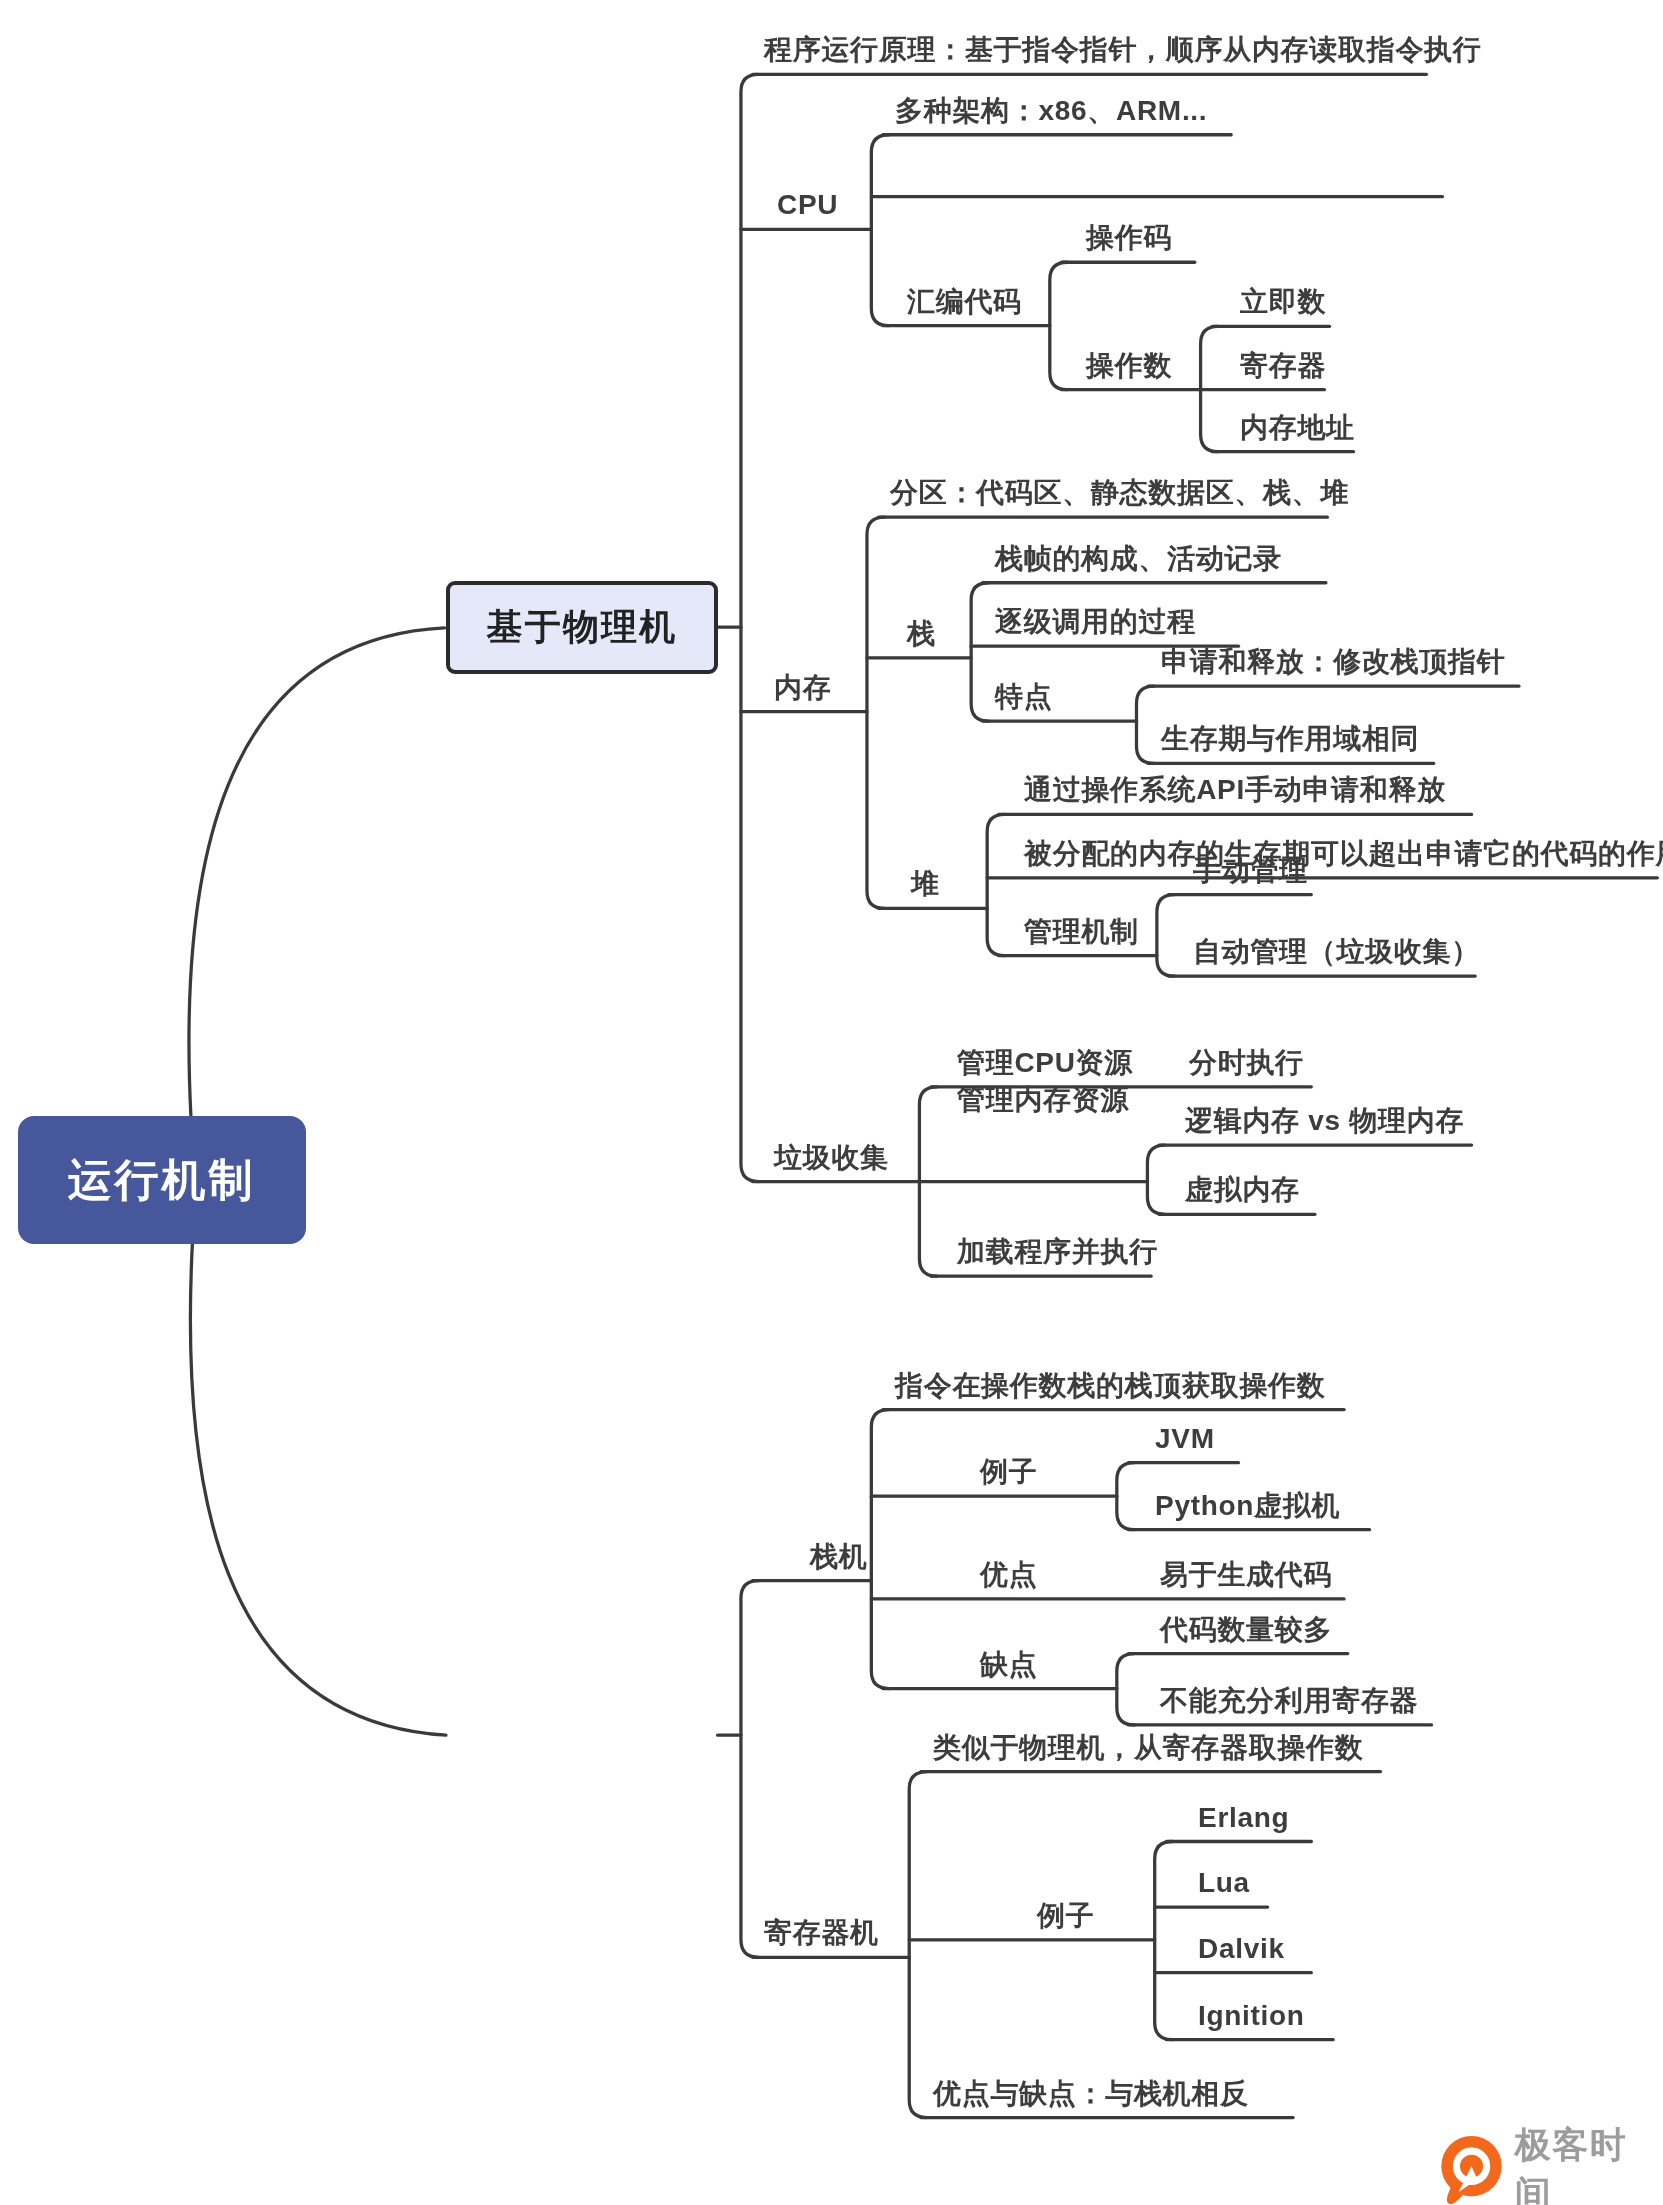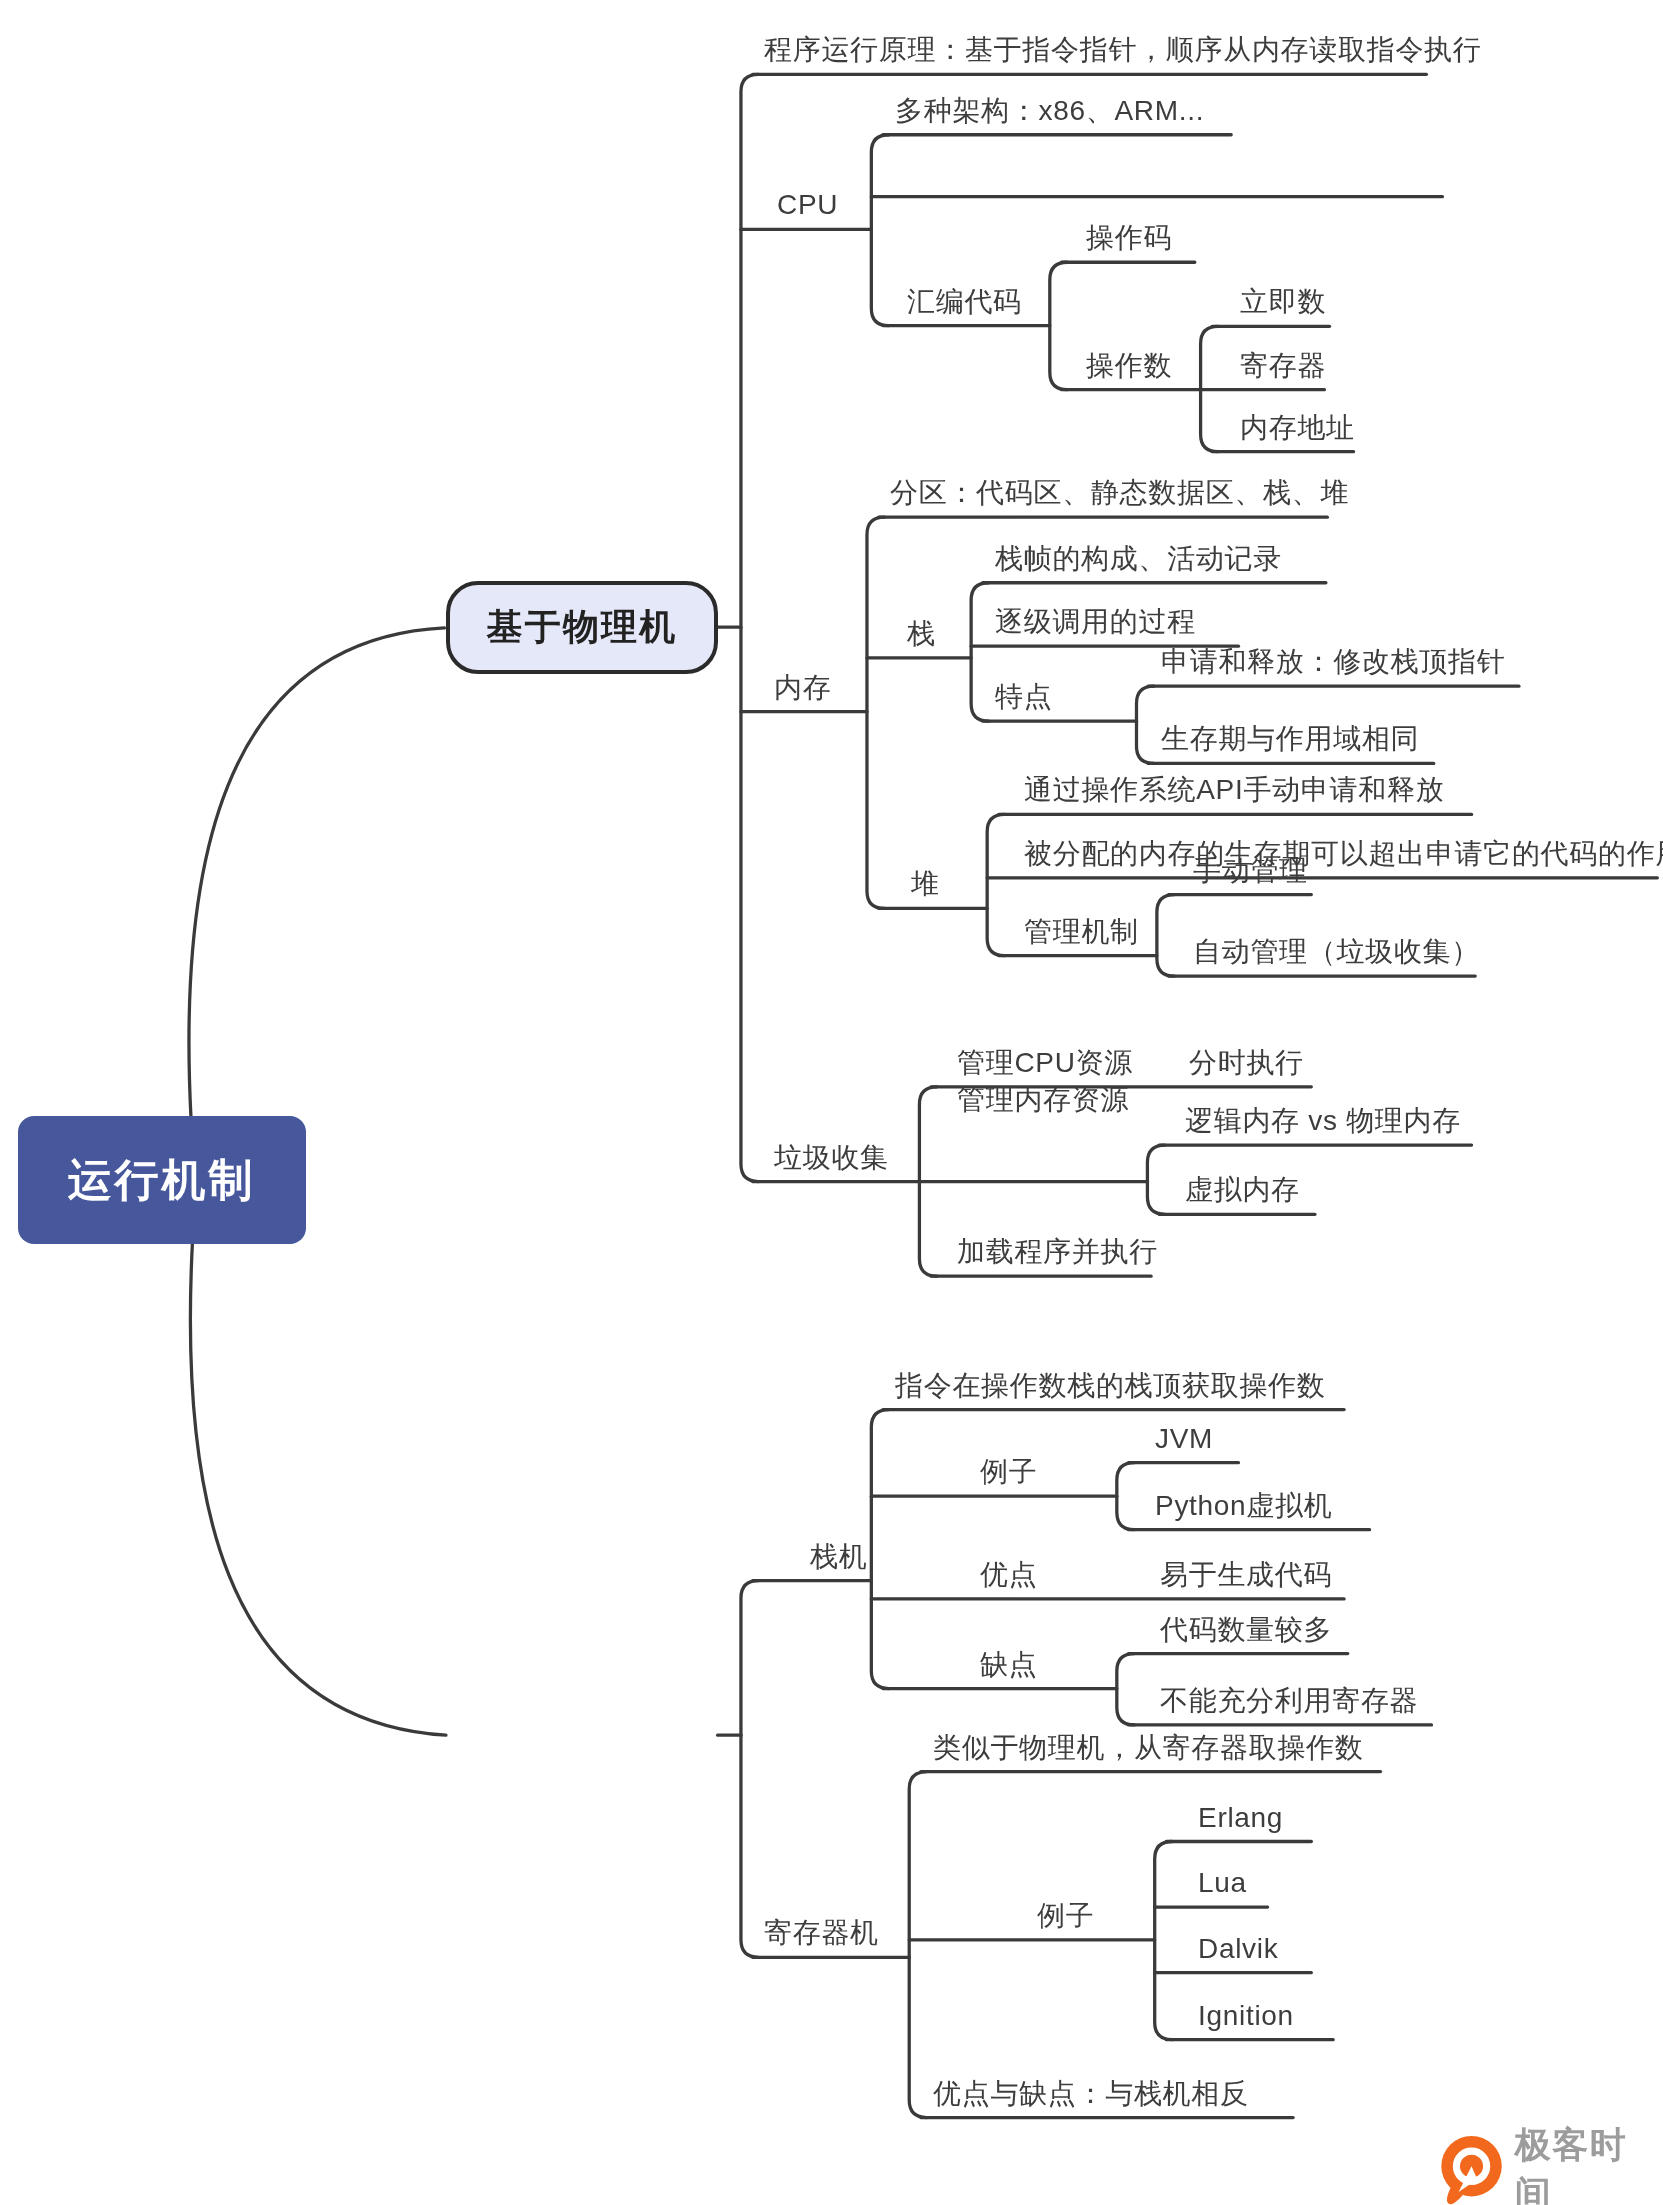--- a/index.html
+++ b/index.html
@@ -10,38 +10,38 @@
     font-family:"Liberation Sans","DejaVu Sans",sans-serif;
     overflow:hidden;
   }
   #wires{position:absolute;left:0;top:0;width:1664px;height:2205px;}
   #wires path{fill:none;stroke:#3a3a3a;stroke-width:4.5;stroke-linecap:round;}
   .lbl{
     position:absolute;
     white-space:nowrap;
     font-size:28px;
     line-height:1.15;
-    font-weight:400;
+    font-weight:700;
     color:#3d3d3d;
     letter-spacing:0.7px;
   }
   .root-box{
     position:absolute;
     left:17.5px;top:1116px;width:288px;height:128px;
     background:#46589b;
     border-radius:16px;
     display:flex;align-items:center;justify-content:center;
     color:#ffffff;font-size:44px;font-weight:bold;letter-spacing:2.9px;
   }
   .branch-box{
     position:absolute;
     width:272px;height:93px;
     background:#e5e8f8;
     border:4.4px solid #2b2b2b;
-    border-radius:32px;
+    border-radius:9px;
     box-sizing:border-box;
     display:flex;align-items:center;justify-content:center;
     color:#222222;font-size:36px;font-weight:bold;letter-spacing:2.2px;
   }
   .logo{
     position:absolute;
     left:1437px;top:2121px;
     display:flex;align-items:center;gap:10.2px;
   }
   .logo .brand-text{

